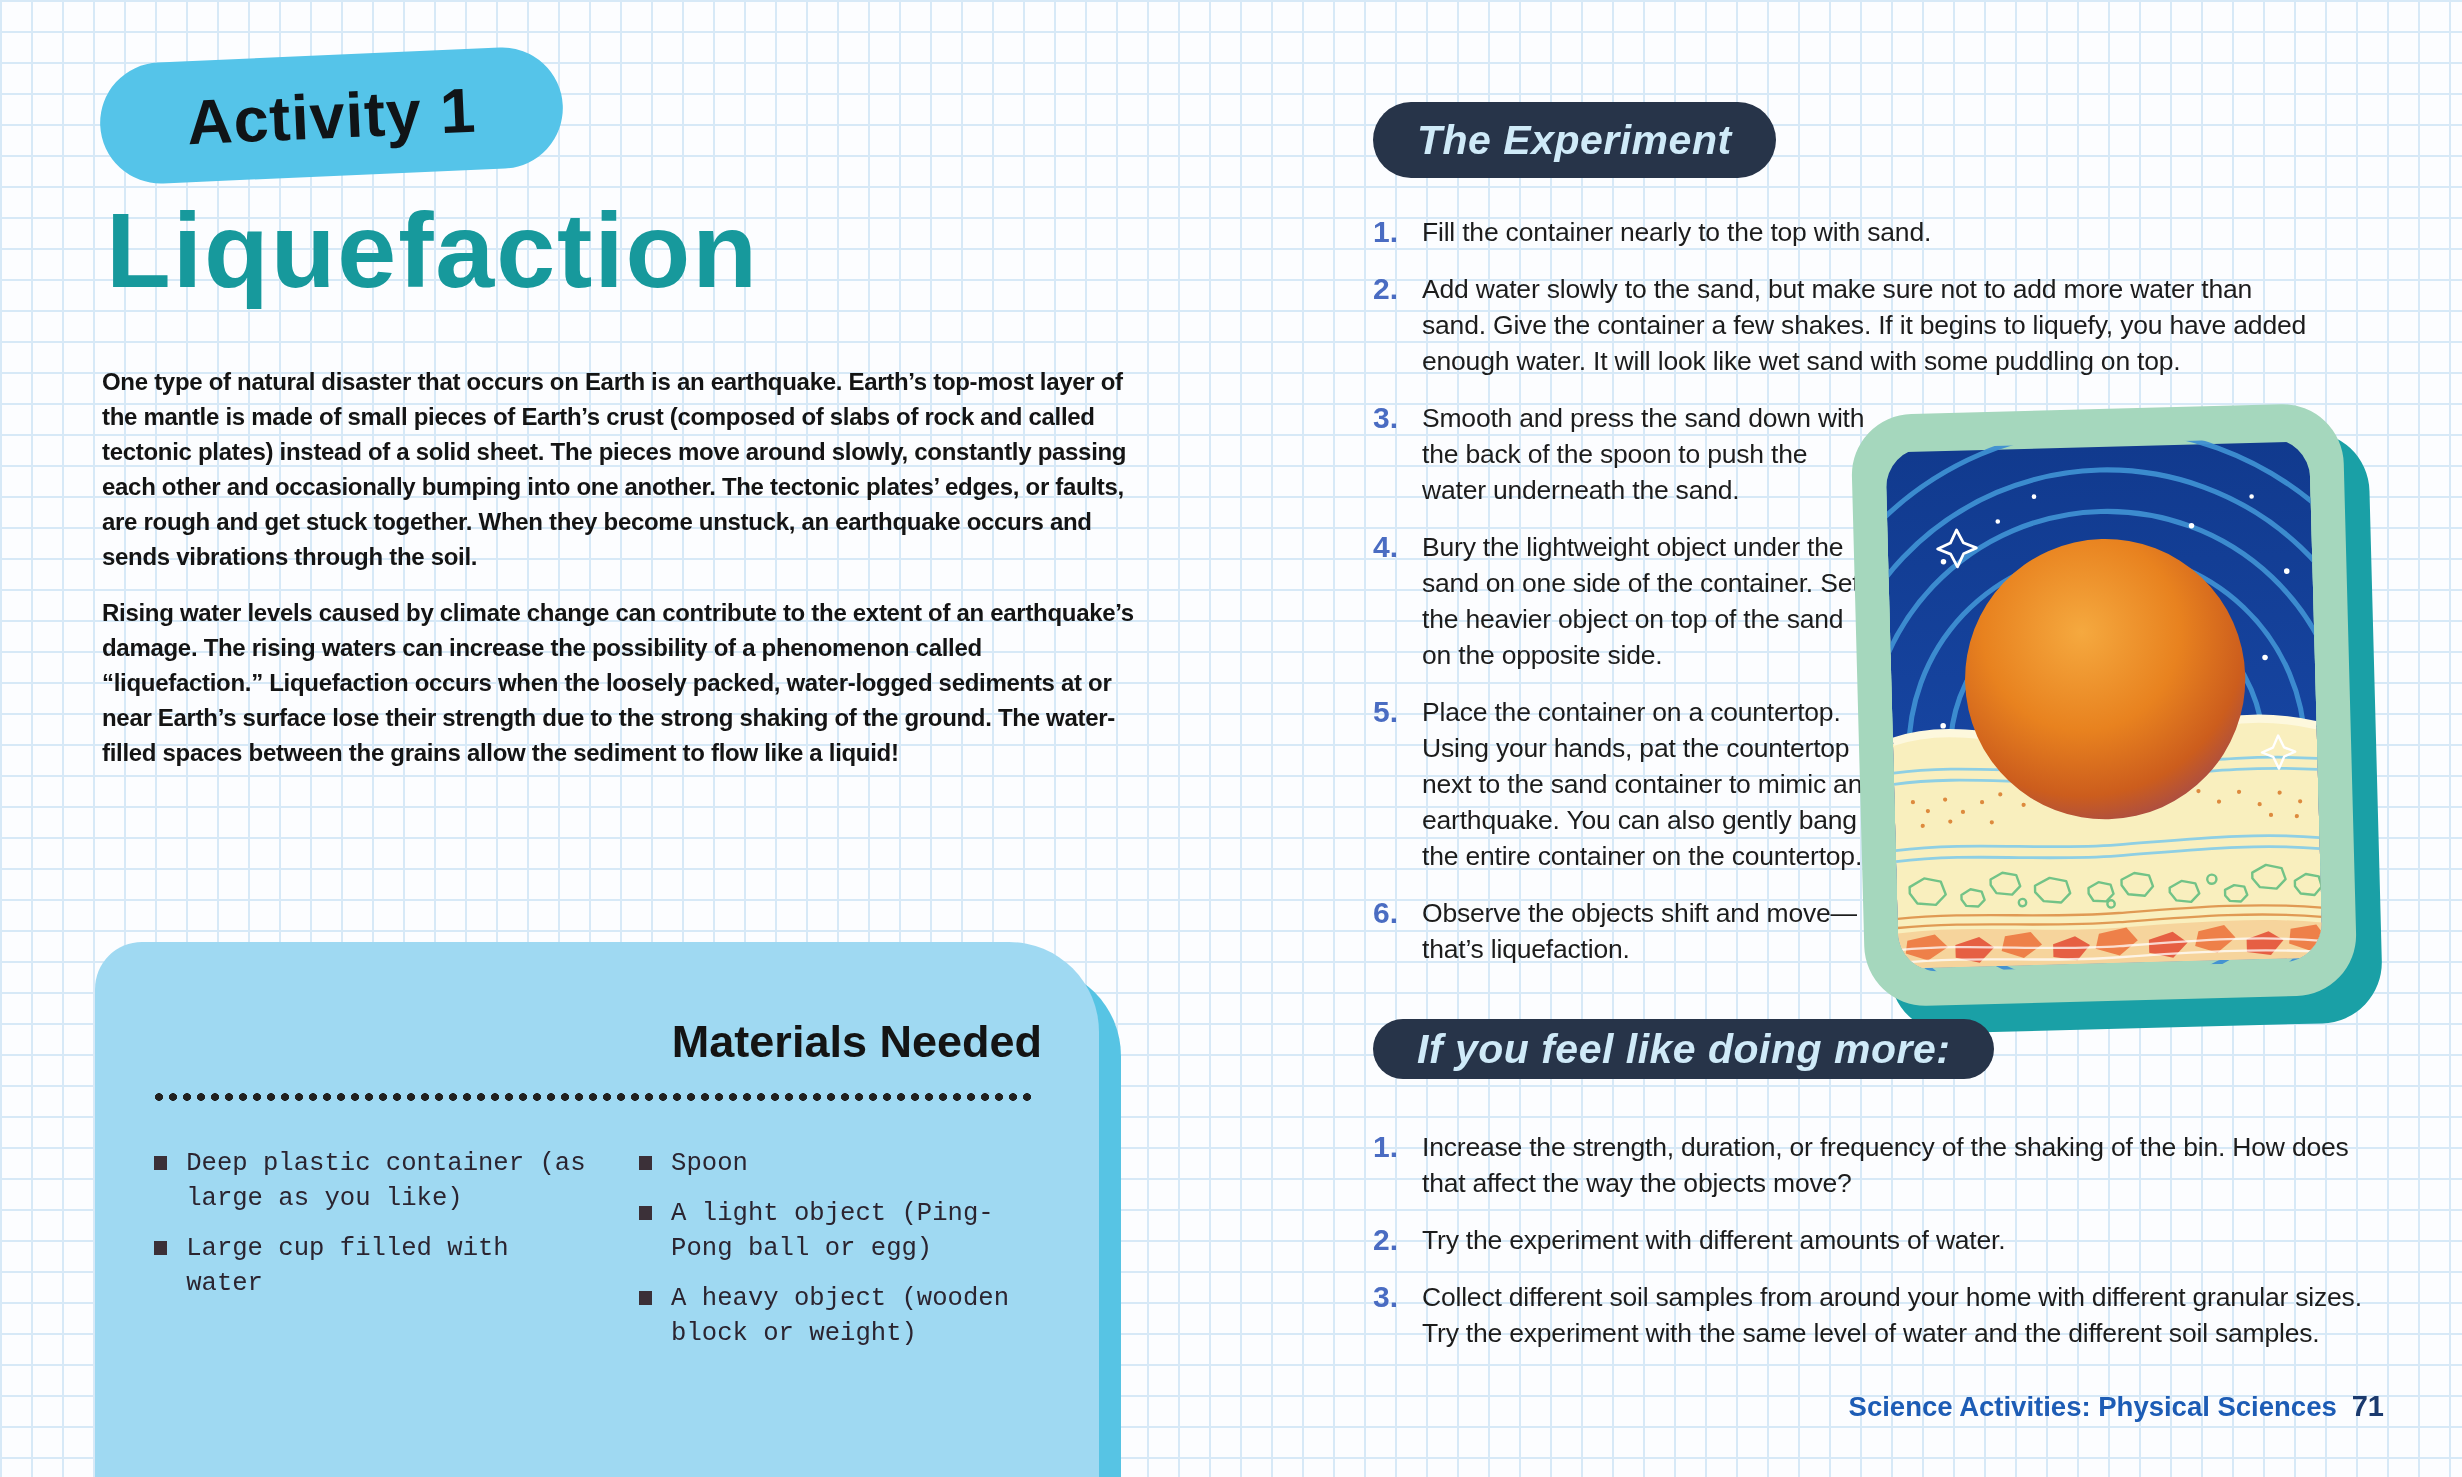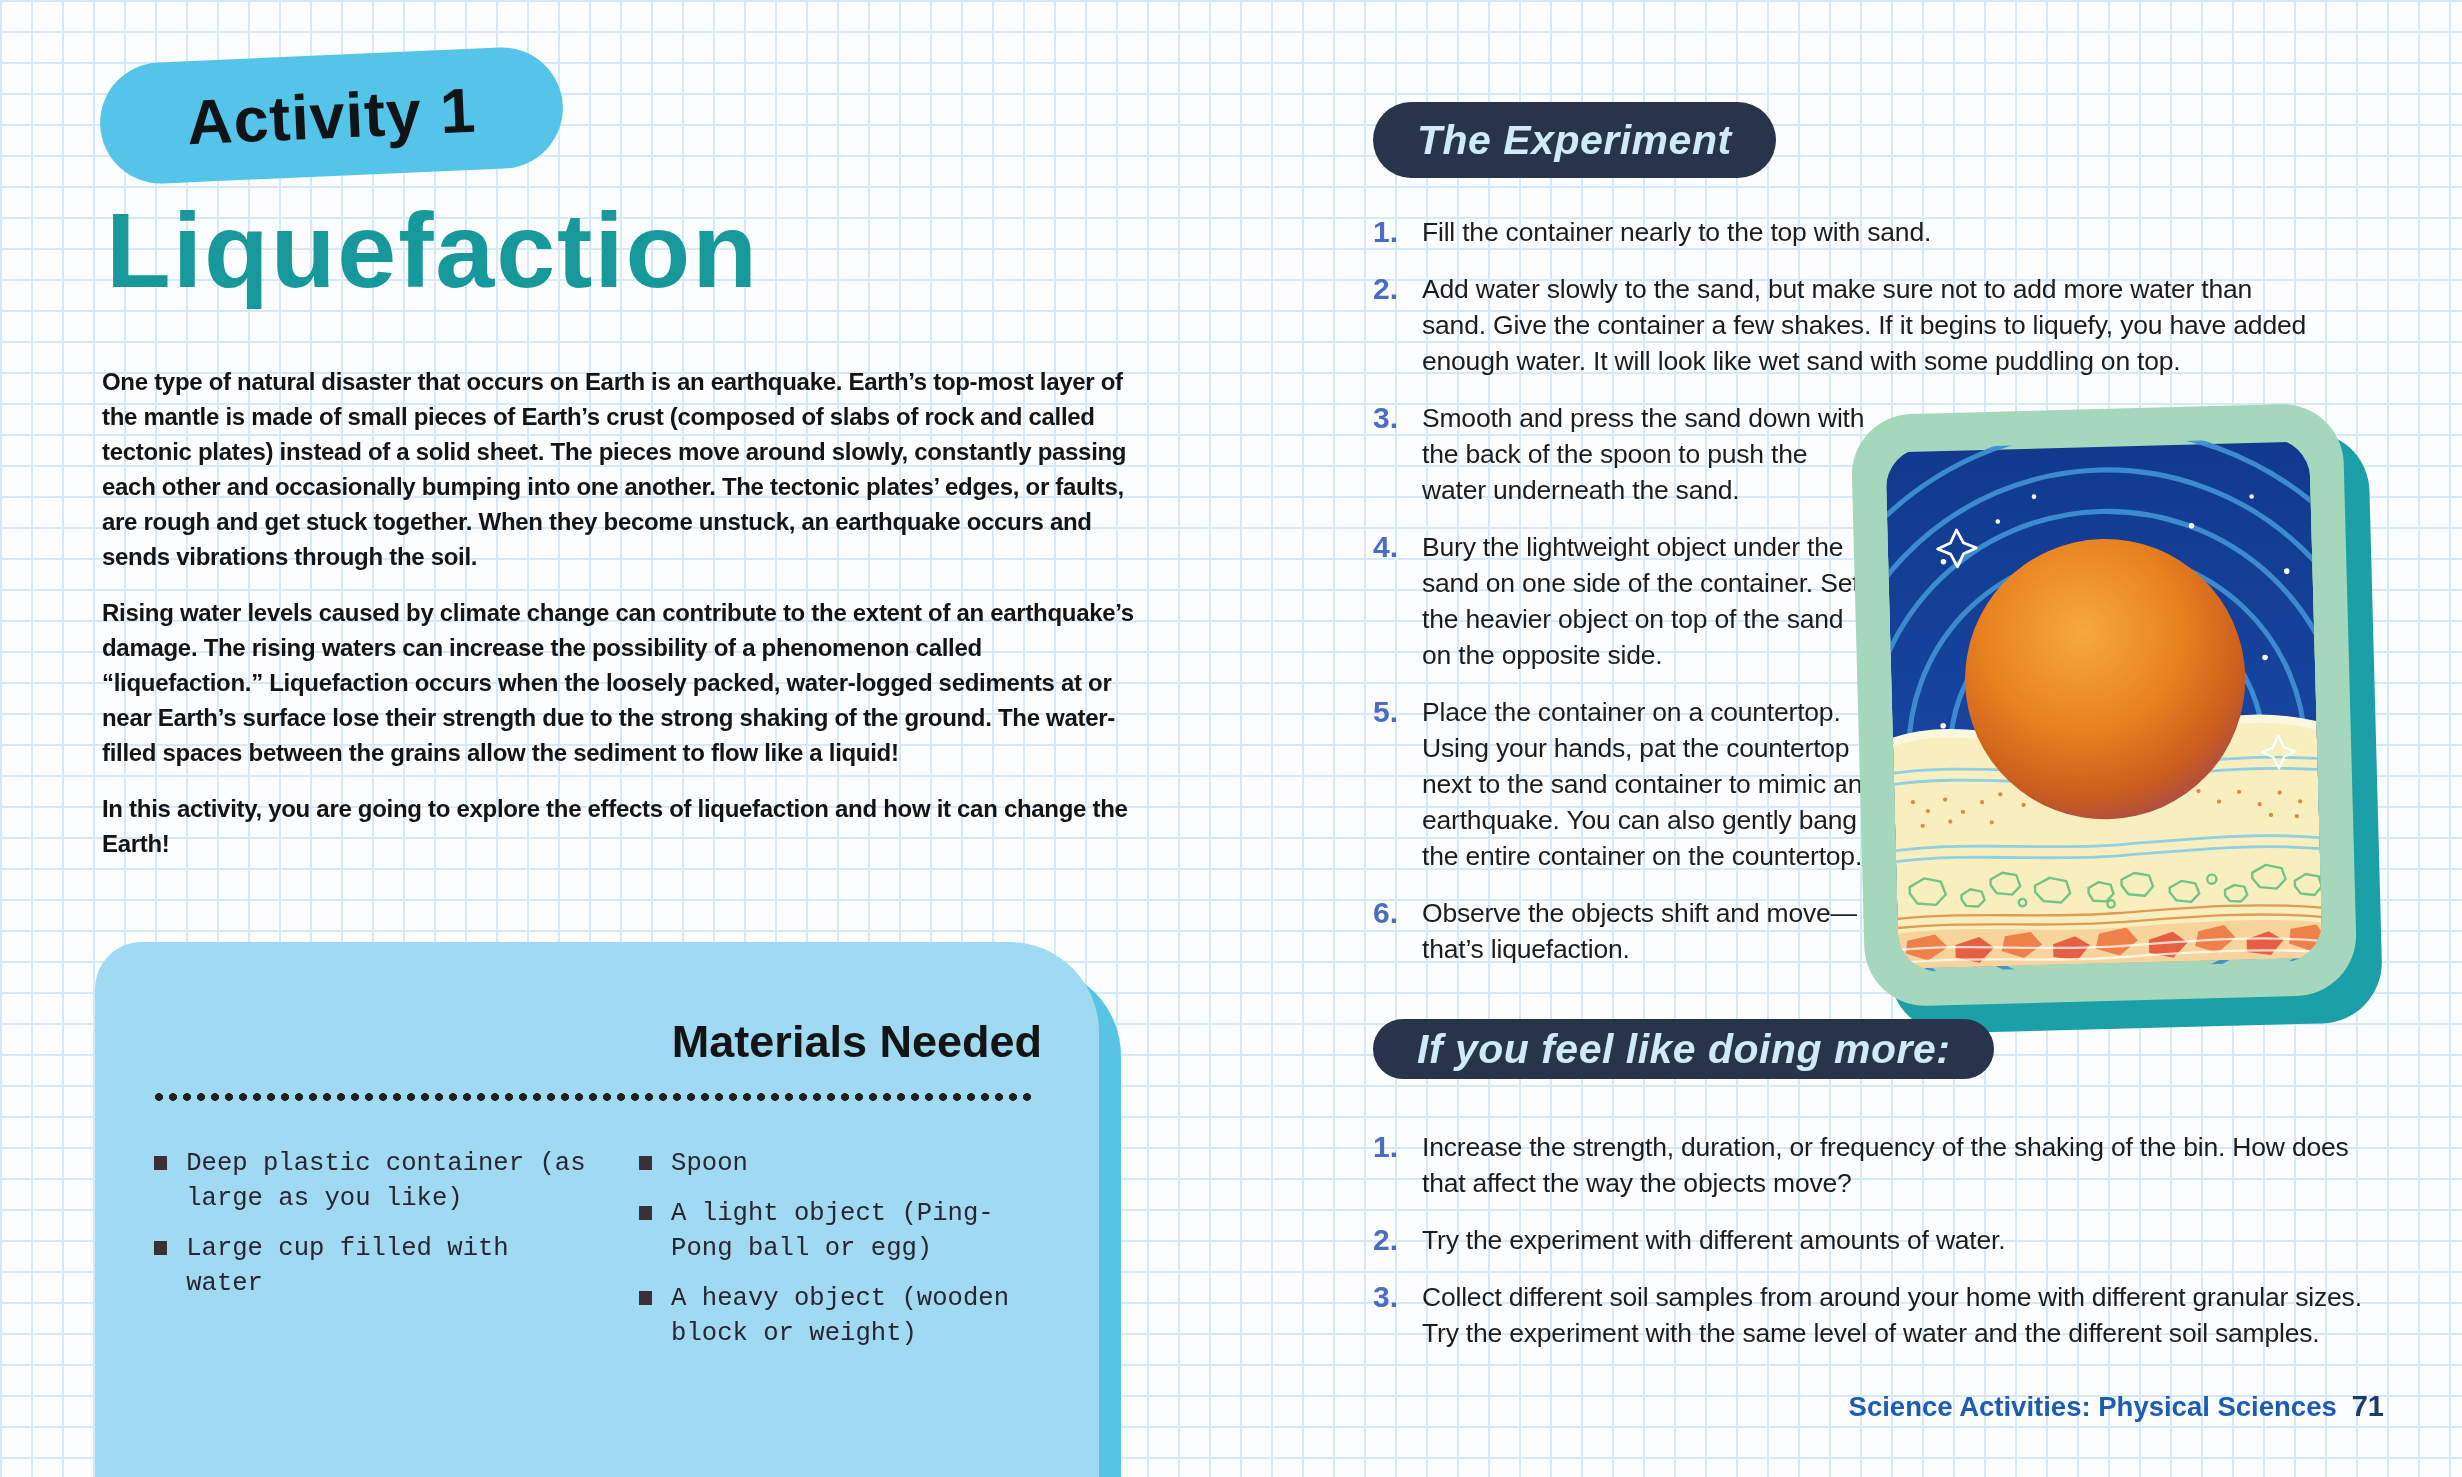--- a/index.html
+++ b/index.html
@@ -91,21 +91,20 @@
     <span>Activity 1</span>
   </div>
 
   <h1 class="title">Liquefaction</h1>
 
   <div class="intro">
   <p class="para">One type of natural disaster that occurs on Earth is an earthquake. Earth’s top-most layer of the mantle is made of small pieces of Earth’s crust (composed of slabs of rock and called tectonic plates) instead of a solid sheet. The pieces move around slowly, constantly passing each other and occasionally bumping into one another. The tectonic plates’ edges, or faults, are rough and get stuck together. When they become unstuck, an earthquake occurs and sends vibrations through the soil.</p>
 
   <p class="para">Rising water levels caused by climate change can contribute to the extent of an earthquake’s damage. The rising waters can increase the possibility of a phenomenon called “liquefaction.” Liquefaction occurs when the loosely packed, water-logged sediments at or near Earth’s surface lose their strength due to the strong shaking of the ground. The water-filled spaces between the grains allow the sediment to flow like a liquid!</p>
 
-  <p class="para">In this activity, you are going to explore the effects of liquefaction and how it can change the Earth!</p>
 </div>
 
   <div class="materials-shadow"></div>
   <section class="materials">
     <h2>Materials Needed</h2>
     <div class="dotted"></div>
     <div class="cols">
       <ul class="mat-col">
   <li class="mat-item">
     <span class="sq"></span>

